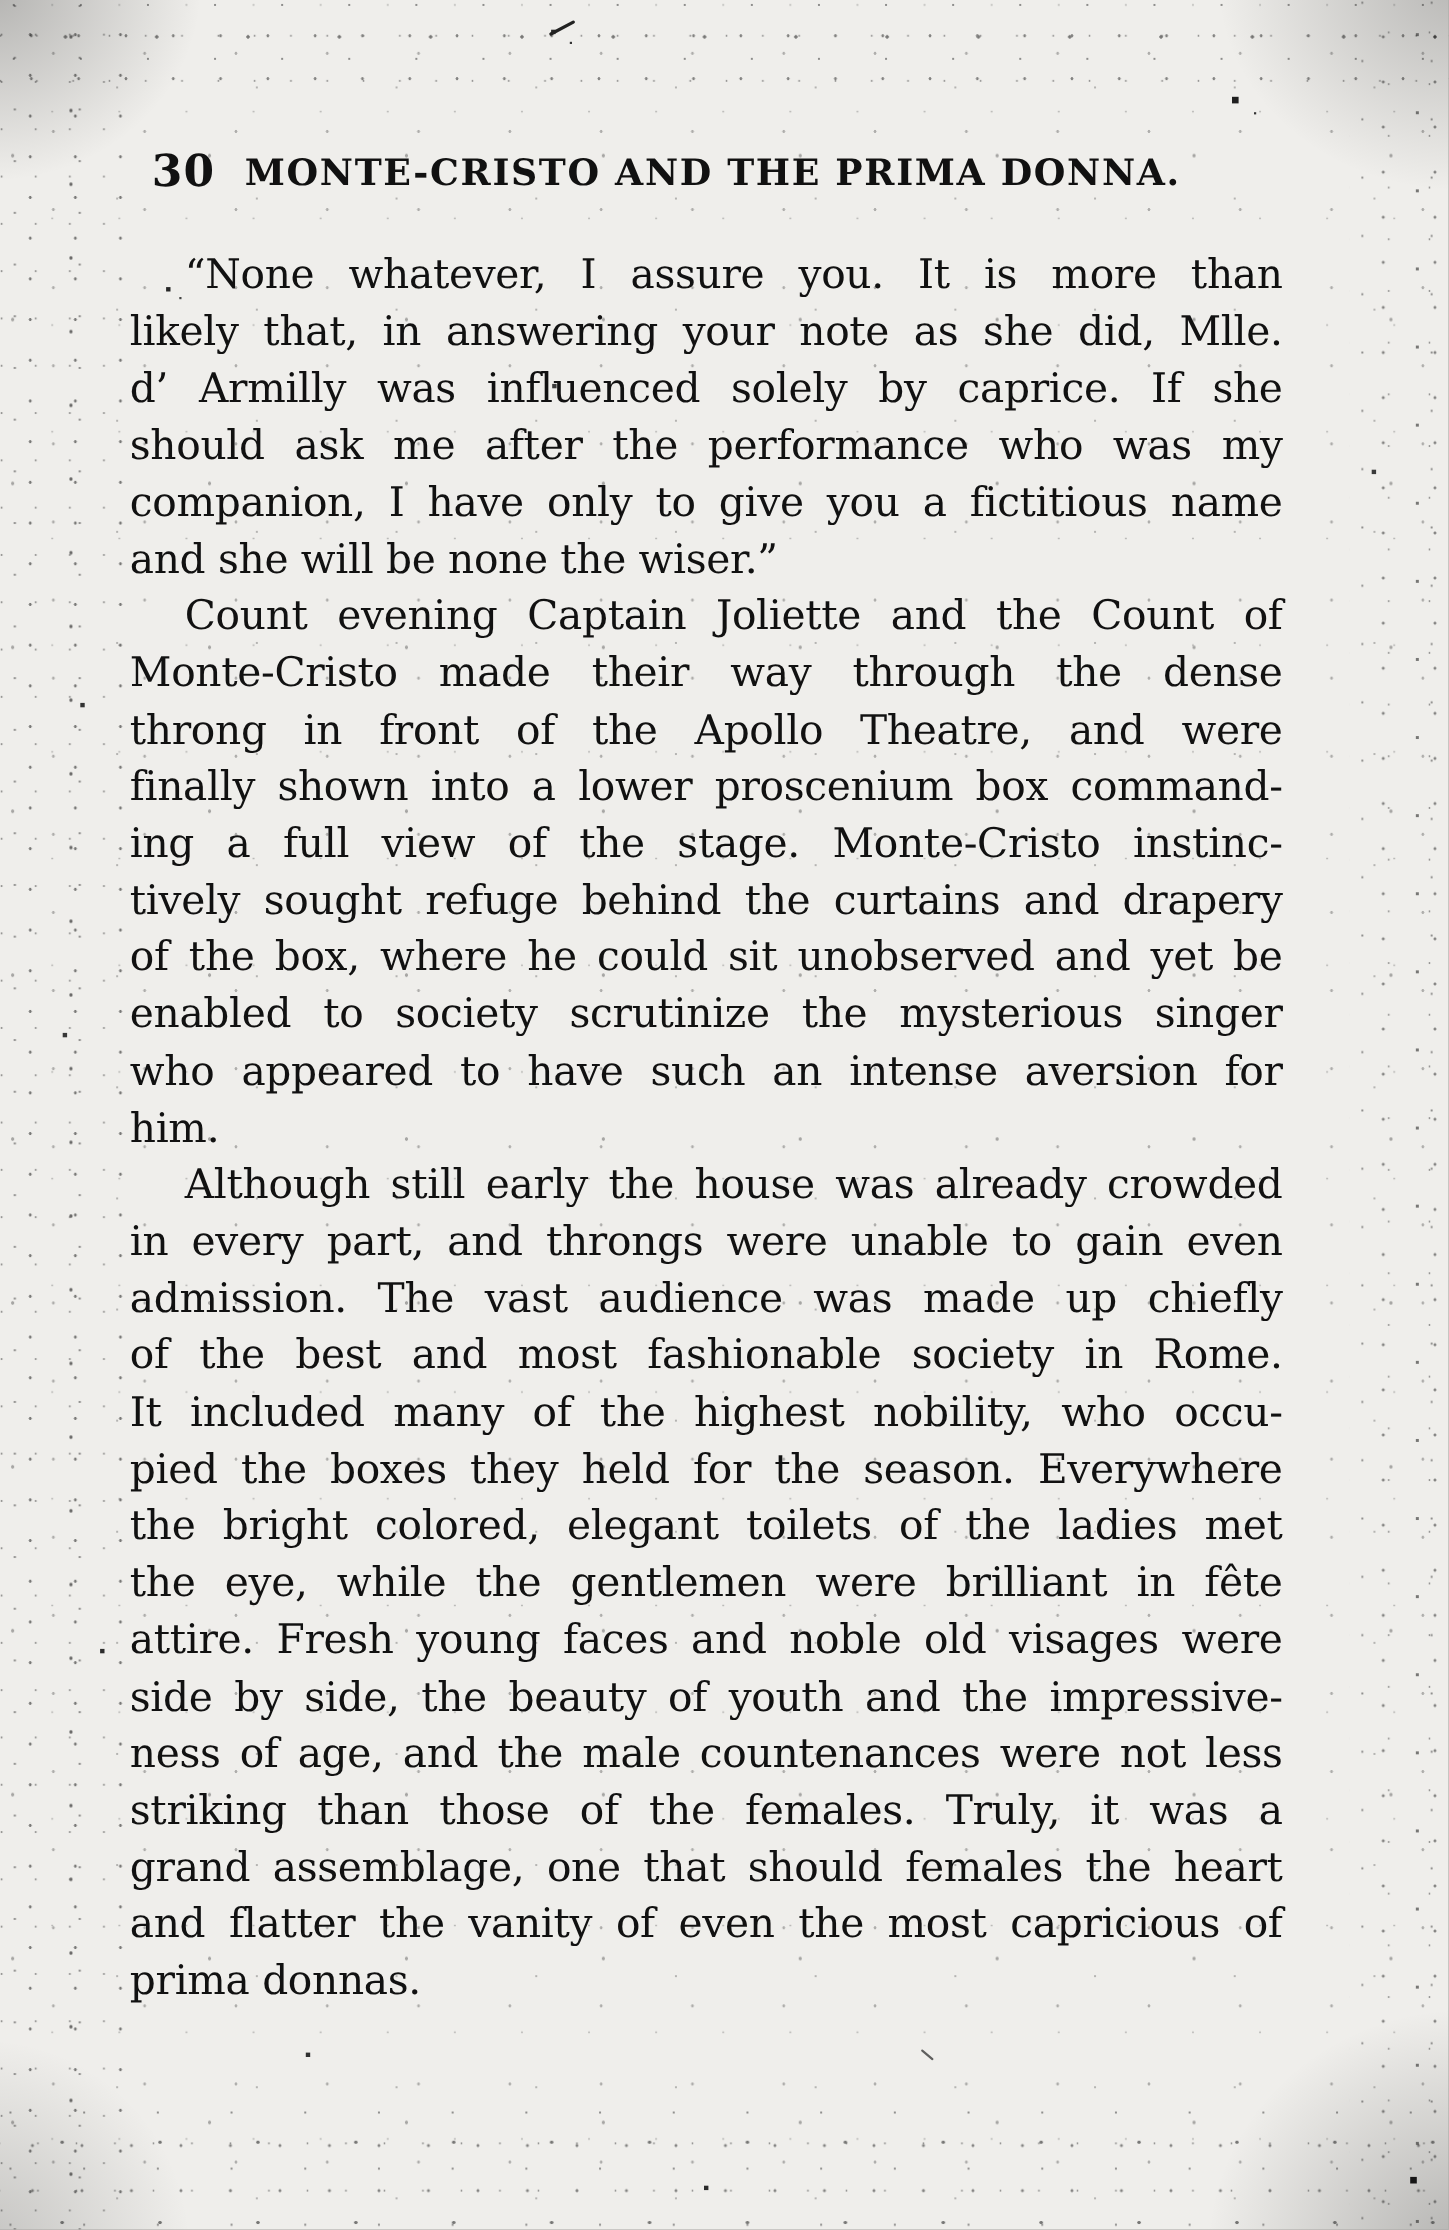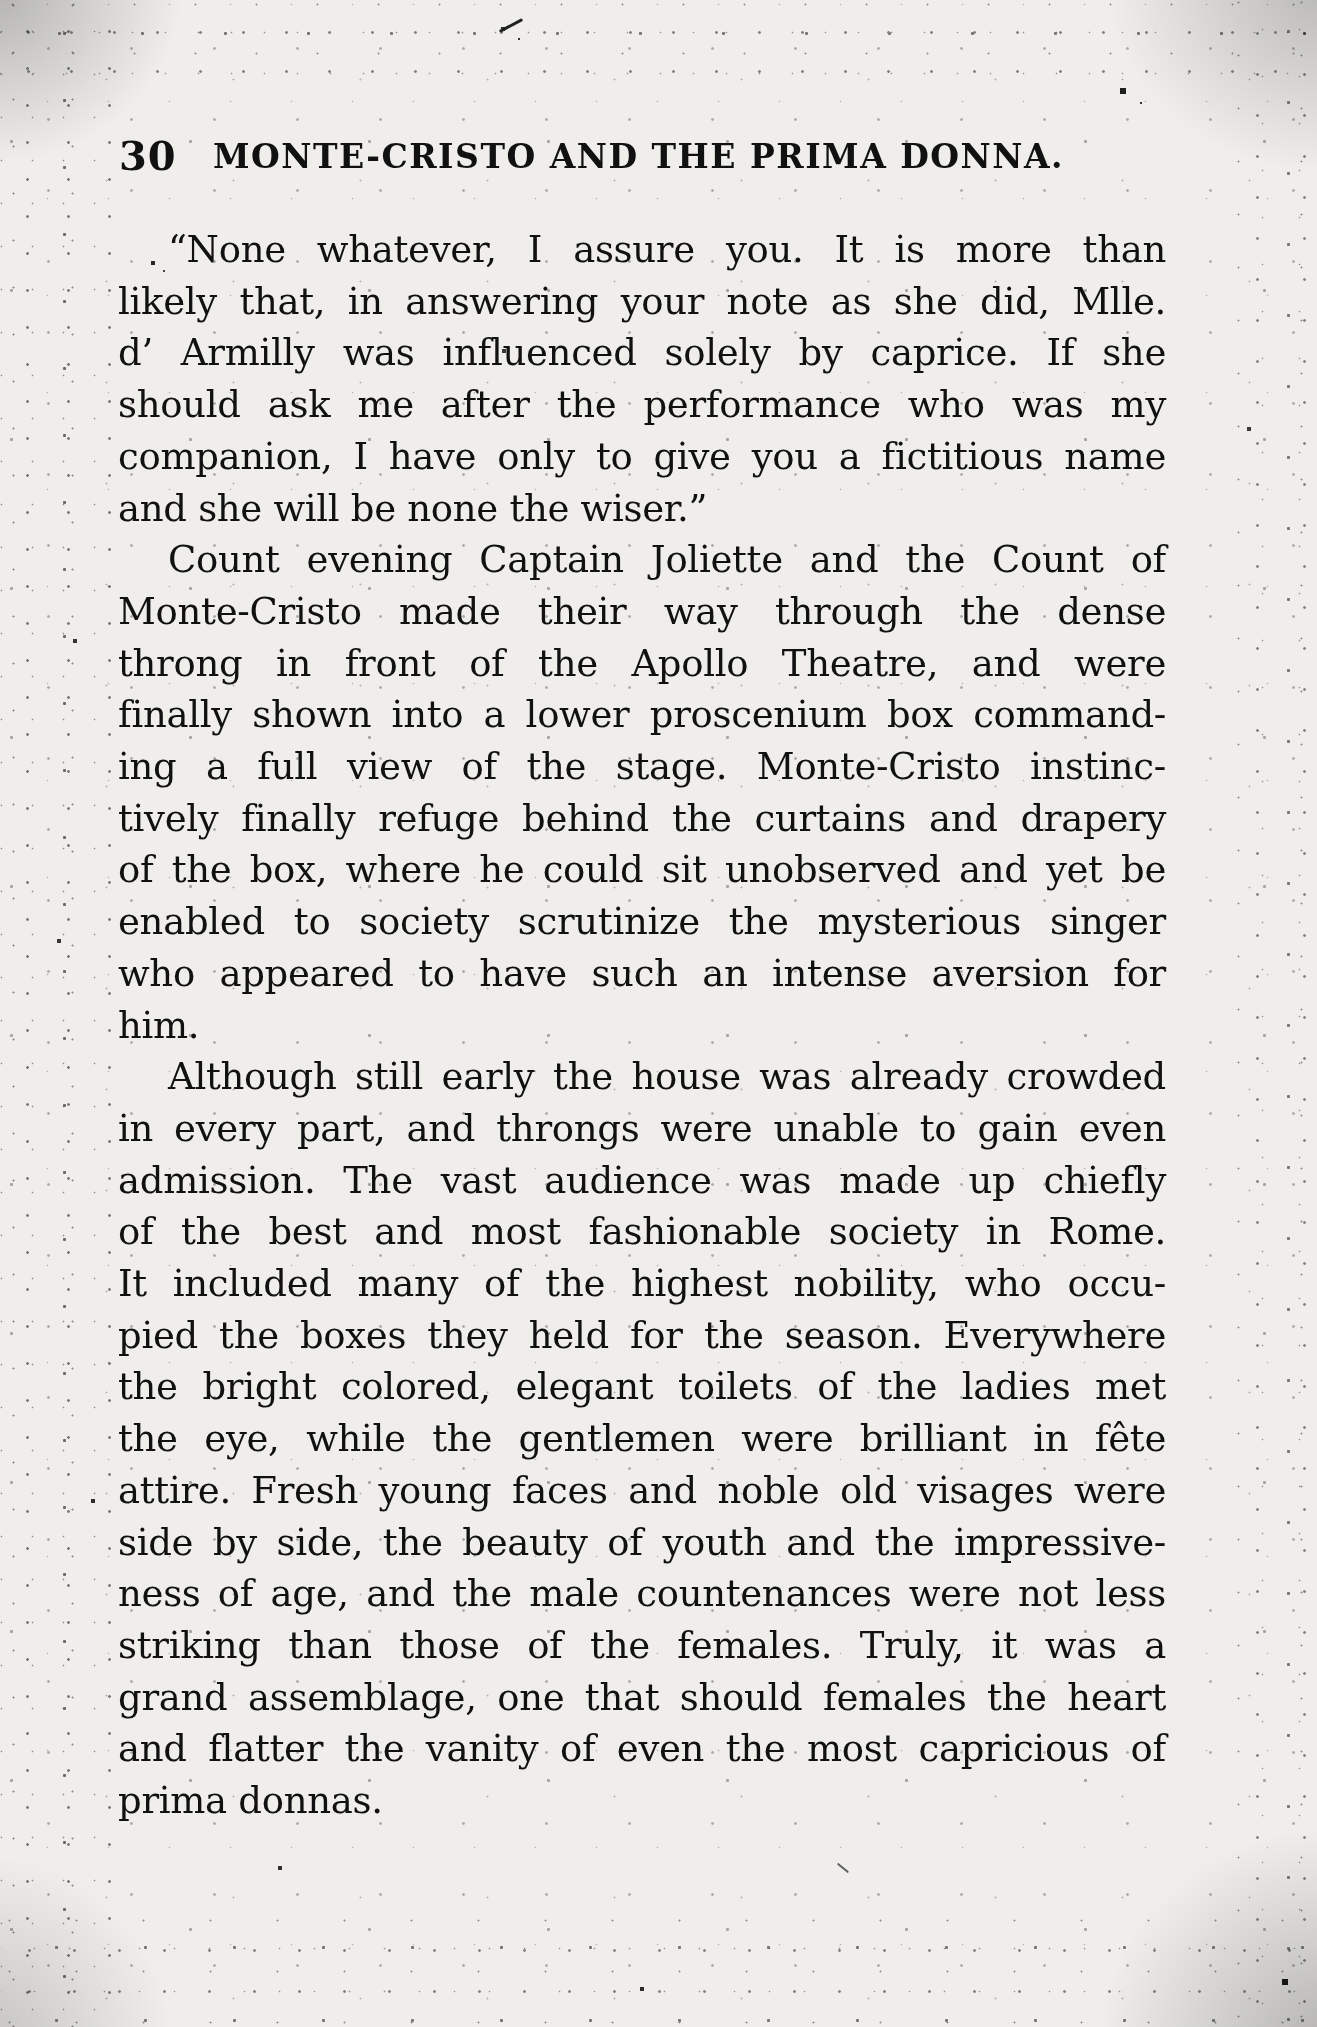--- a/index.html
+++ b/index.html
@@ -71,21 +71,21 @@
   }
   .scratch {
     position: absolute; pointer-events: none; background: #222;
   }
   .scratch-a { left: 498px; top: 24px; width: 26px; height: 3px; transform: rotate(-28deg); border-radius: 2px; }
   .scratch-b { left: 836px; top: 1867px; width: 14px; height: 2px; transform: rotate(40deg); border-radius: 2px; opacity:.7; }
 
   
   .page-header {
     position: absolute;
-    left: 111px;
+    left: 130px;
     right: 151px;
     top: 132px;
     height: 48px;
   }
   .page-number {
     position: absolute;
     left: 8px;
     top: 0;
     font-size: 40px;
     font-weight: 700;
@@ -156,21 +156,21 @@
         <span class="line">should ask me after the performance who was my</span>
         <span class="line">companion, I have only to give you a fictitious name</span>
         <span class="line last">and she will be none the wiser.”</span>
       </p>
       <p class="para">
         <span class="line first">Count evening Captain Joliette and the Count of</span>
         <span class="line">Monte-Cristo made their way through the dense</span>
         <span class="line">throng in front of the Apollo Theatre, and were</span>
         <span class="line">finally shown into a lower proscenium box command-</span>
         <span class="line">ing a full view of the stage.  Monte-Cristo instinc-</span>
-        <span class="line">tively finally refuge behind the curtains and drapery</span>
+        <span class="line">tively sought refuge behind the curtains and drapery</span>
         <span class="line">of the box, where he could sit unobserved and yet be</span>
         <span class="line">enabled to society scrutinize the mysterious singer</span>
         <span class="line">who appeared to have such an intense aversion for</span>
         <span class="line last">him.</span>
       </p>
       <p class="para">
         <span class="line first">Although still early the house was already crowded</span>
         <span class="line">in every part, and throngs were unable to gain even</span>
         <span class="line">admission.  The vast audience was made up chiefly</span>
         <span class="line">of the best and most fashionable society in Rome.</span>

